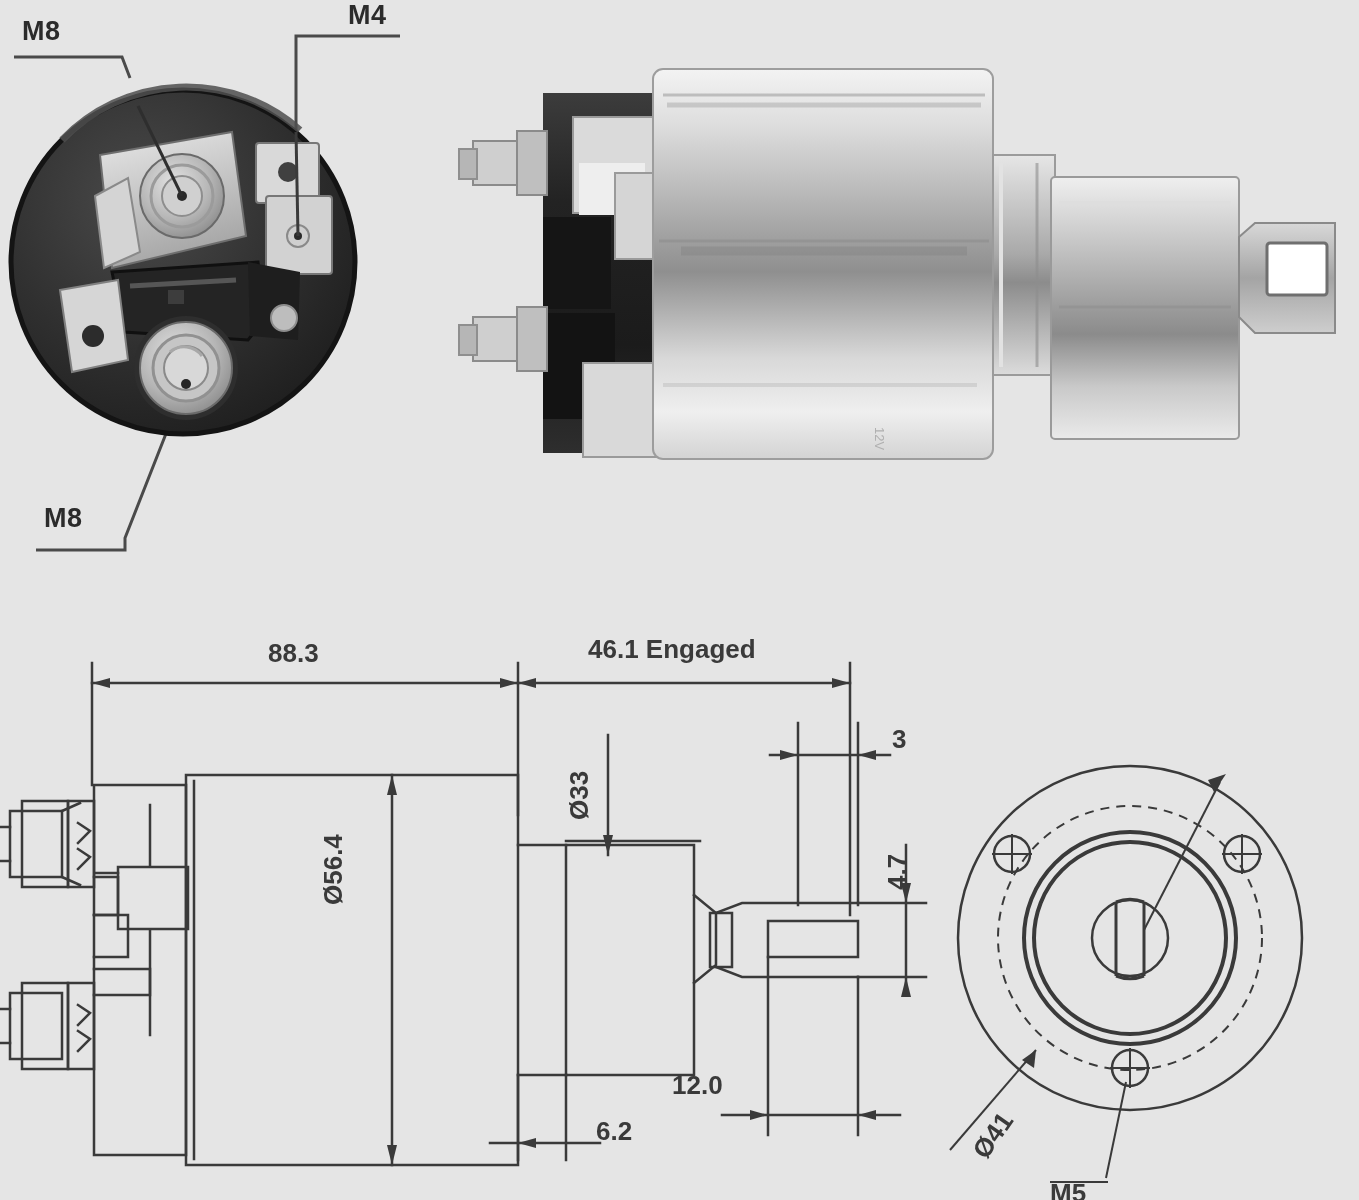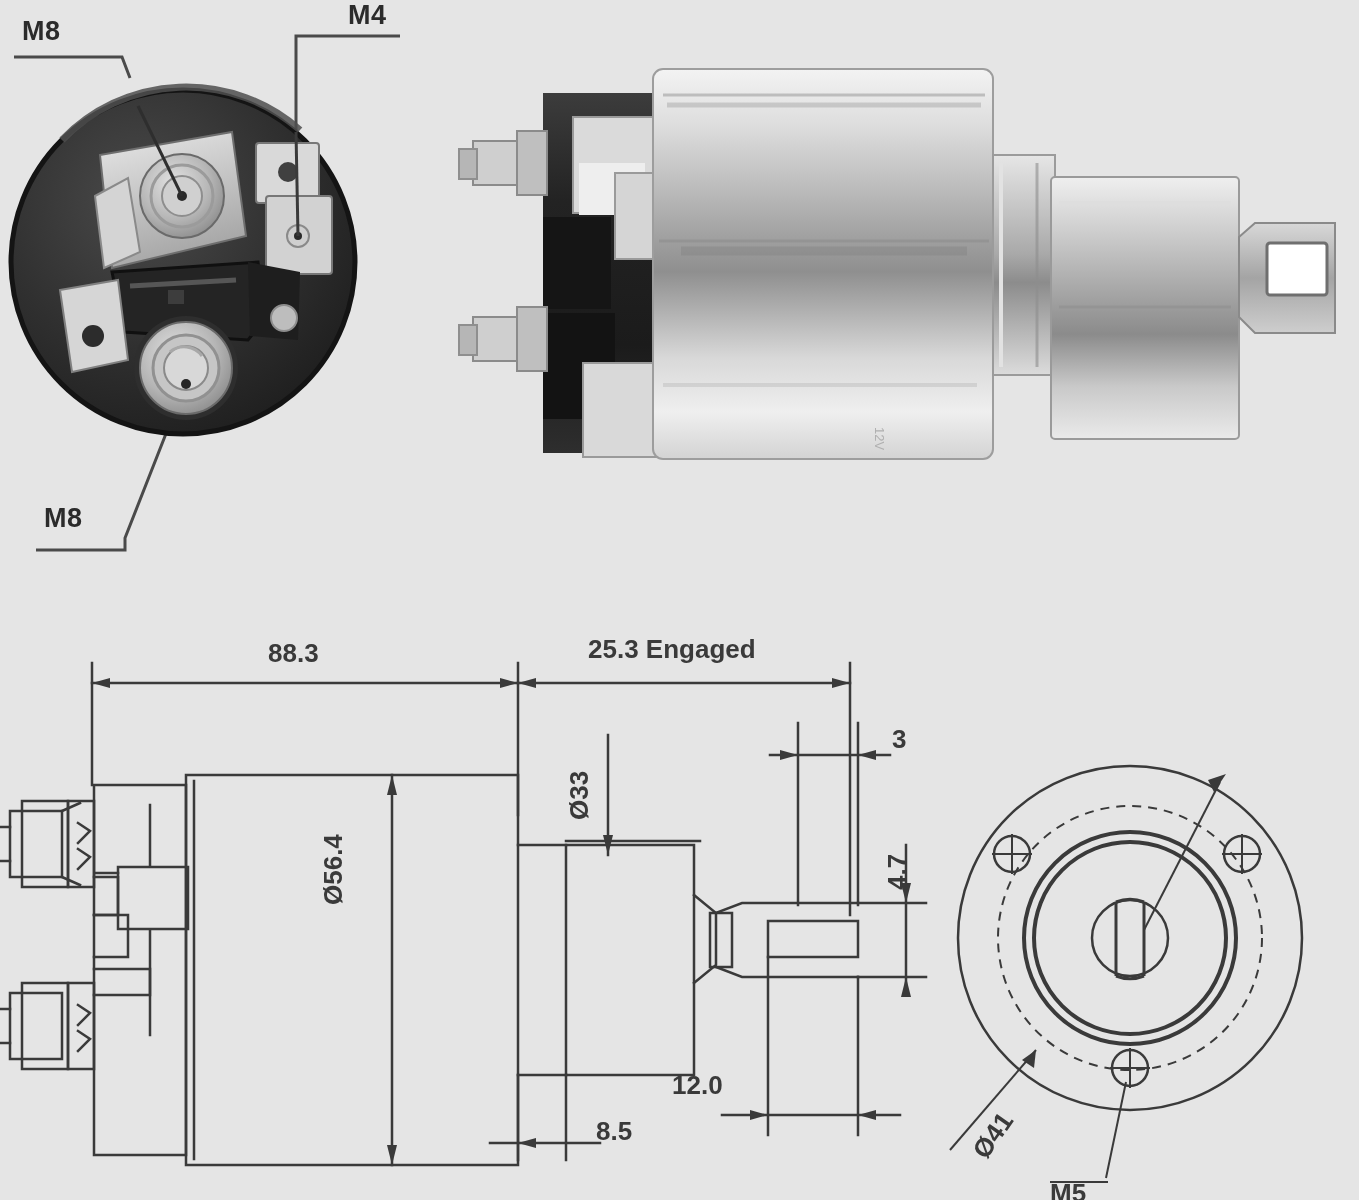--- a/index.html
+++ b/index.html
@@ -342,31 +342,31 @@
           <line x1="722" y1="500" x2="900" y2="500"></line>
           <path d="M768 500 L750 495 L750 505 Z" fill="#3a3a3a" stroke="none"></path>
           <path d="M858 500 L876 495 L876 505 Z" fill="#3a3a3a" stroke="none"></path>
         </g>
       </g>
     </svg>
   </div>
 
   <div class="abs dim-label" style="left:268px; top:640px;">88.3</div>
 
-  <div class="abs dim-label" style="left:588px; top:636px;">25.3 Engaged</div>
+  <div class="abs dim-label" style="left:588px; top:636px;">46.1 Engaged</div>
 
   <div class="abs dim-label" style="left:320px; top:905px; transform:rotate(-90deg); transform-origin:left top;">Ø56.4</div>
 
   <div class="abs dim-label" style="left:566px; top:820px; transform:rotate(-90deg); transform-origin:left top;">Ø33</div>
 
   <div class="abs dim-label" style="left:892px; top:726px;">3</div>
 
   <div class="abs dim-label" style="left:884px; top:890px; transform:rotate(-90deg); transform-origin:left top;">4.7</div>
 
-  <div class="abs dim-label" style="left:596px; top:1118px;">8.5</div>
+  <div class="abs dim-label" style="left:596px; top:1118px;">6.2</div>
 
   <div class="abs dim-label" style="left:672px; top:1072px;">12.0</div>
 
   <div class="photo-wrap" style="left:930px; top:730px; width:430px; height:470px;">
     <svg width="430" height="470" viewBox="0 0 430 470">
       <g fill="none" stroke="#3a3a3a" stroke-width="2.5">
 
         <circle cx="200" cy="208" r="172"></circle>
 
         <circle cx="200" cy="208" r="106" stroke-width="4"></circle>

